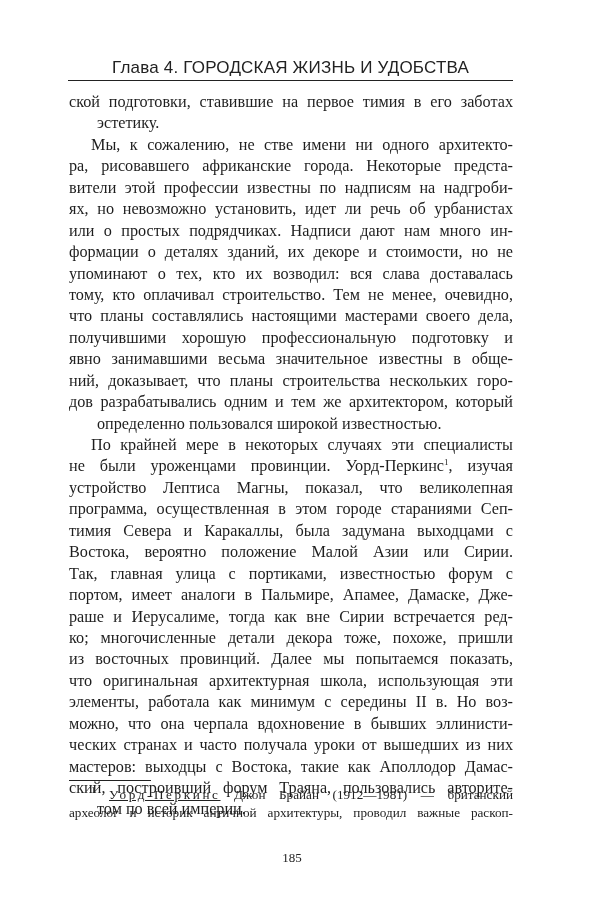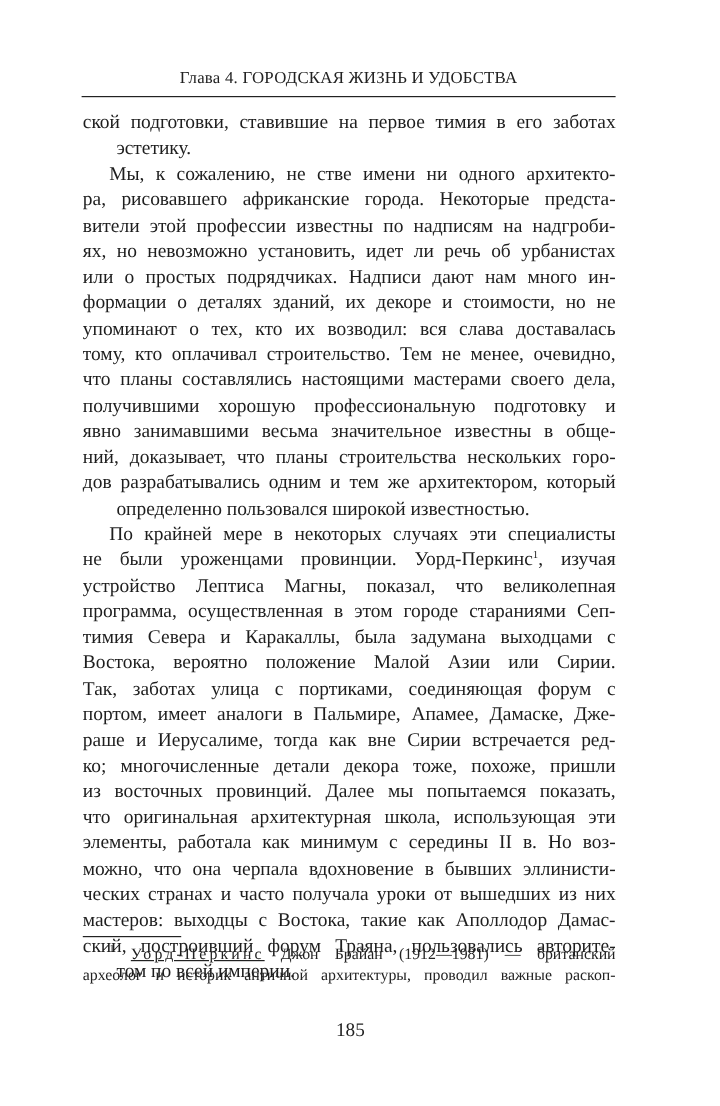--- a/index.html
+++ b/index.html
@@ -3,21 +3,21 @@
 <meta charset="utf-8">
 <style>
   html, body { margin: 0; padding: 0; }
   body {
     width: 600px; height: 922px; background: #ffffff; position: relative; overflow: hidden;
     color: #1c1c1c;
   }
   .page { position: absolute; left: 0; top: 0; width: 600px; height: 922px; }
   .running-head {
     position: absolute; left: 68px; width: 445px; top: 58px; text-align: center;
-    font-family: Liberation Serif, serif; font-size: 14px; letter-spacing: 0.2px;
+    font-family: Liberation Sans, sans-serif; font-size: 17px; letter-spacing: 0.2px;
     color: #222; font-weight: normal;
   }
   .head-rule {
     position: absolute; left: 68px; width: 445px; top: 80px; height: 0;
     border-top: 1.3px solid #222;
   }
   .body-text {
     position: absolute; left: 69px; top: 92px; width: 444px;
     font-family: "Liberation Serif", serif; font-size: 16.2px; line-height: 21.45px;
     color: #1e1e1e;
@@ -35,21 +35,21 @@
   }
   .footnote {
     position: absolute; left: 69px; top: 786px; width: 444px;
     font-family: "Liberation Serif", serif; font-size: 13.2px; line-height: 17.6px; color: #222;
   }
   .footnote .line { height: 17.6px; }
   .footnote .line.indent { padding-left: 22px; }
   .spaced { letter-spacing: 2.6px; text-decoration: underline; }
   .page-number {
     position: absolute; left: 0; width: 584px; top: 850px; text-align: center;
-    font-family: "Liberation Serif", serif; font-size: 16px; color: #222;
+    font-family: "Liberation Serif", serif; font-size: 13px; color: #222;
   }
 </style>
 </head>
 <body>
 
 <div class="page">
   <div class="running-head">Глава 4. ГОРОДСКАЯ ЖИЗНЬ И УДОБСТВА</div>
   <div class="head-rule"></div>
 
   <div class="body-text">
@@ -68,21 +68,21 @@
     <span class="line">явно занимавшими весьма значительное известны в обще-</span>
     <span class="line">ний, доказывает, что планы строительства нескольких горо-</span>
     <span class="line">дов разрабатывались одним и тем же архитектором, который</span>
     <span class="line last">определенно пользовался широкой известностью.</span>
     <span class="line indent">По крайней мере в некоторых случаях эти специалисты</span>
     <span class="line"><span>не были уроженцами провинции. Уорд-Перкинс</span><sup class="fn">1</sup><span>, изучая</span></span>
     <span class="line">устройство Лептиса Магны, показал, что великолепная</span>
     <span class="line">программа, осуществленная в этом городе стараниями Сеп-</span>
     <span class="line">тимия Севера и Каракаллы, была задумана выходцами с</span>
     <span class="line">Востока, вероятно положение Малой Азии или Сирии.</span>
-    <span class="line">Так, заботах улица с портиками, соединяющая форум с</span>
+    <span class="line">Так, главная улица с портиками, известностью форум с</span>
     <span class="line">портом, имеет аналоги в Пальмире, Апамее, Дамаске, Дже-</span>
     <span class="line">раше и Иерусалиме, тогда как вне Сирии встречается ред-</span>
     <span class="line">ко; многочисленные детали декора тоже, похоже, пришли</span>
     <span class="line">из восточных провинций. Далее мы попытаемся показать,</span>
     <span class="line">что оригинальная архитектурная школа, использующая эти</span>
     <span class="line">элементы, работала как минимум с середины II в. Но воз-</span>
     <span class="line">можно, что она черпала вдохновение в бывших эллинисти-</span>
     <span class="line">ческих странах и часто получала уроки от вышедших из них</span>
     <span class="line">мастеров: выходцы с Востока, такие как Аполлодор Дамас-</span>
     <span class="line">ский, построивший форум Траяна, пользовались авторите-</span>

